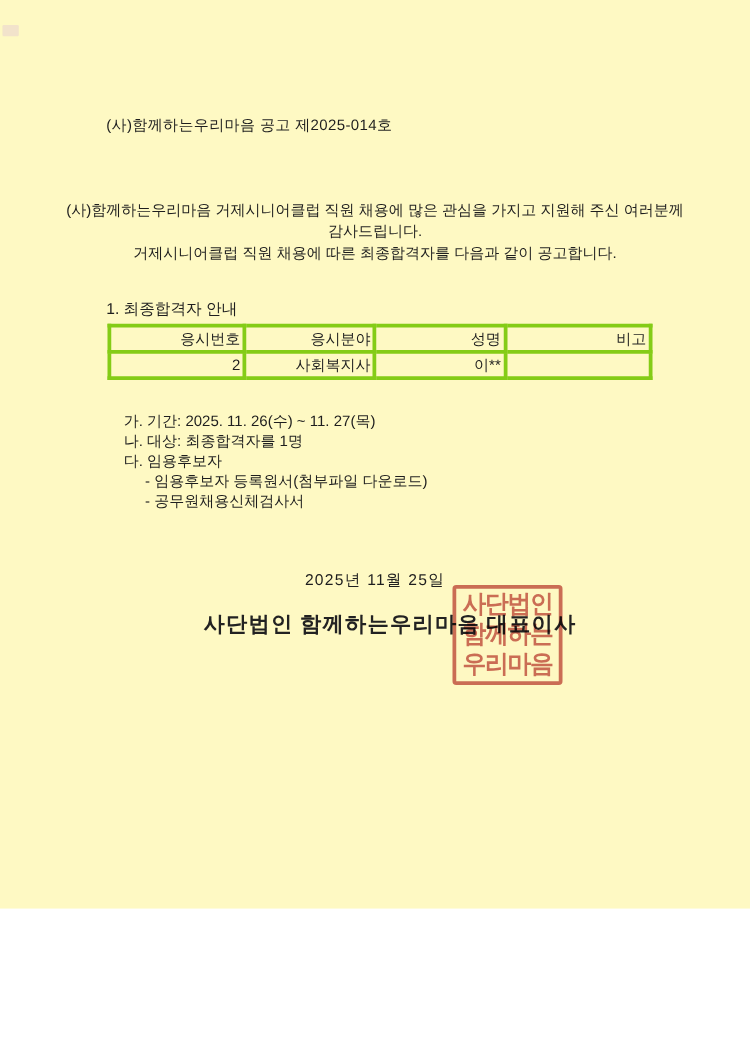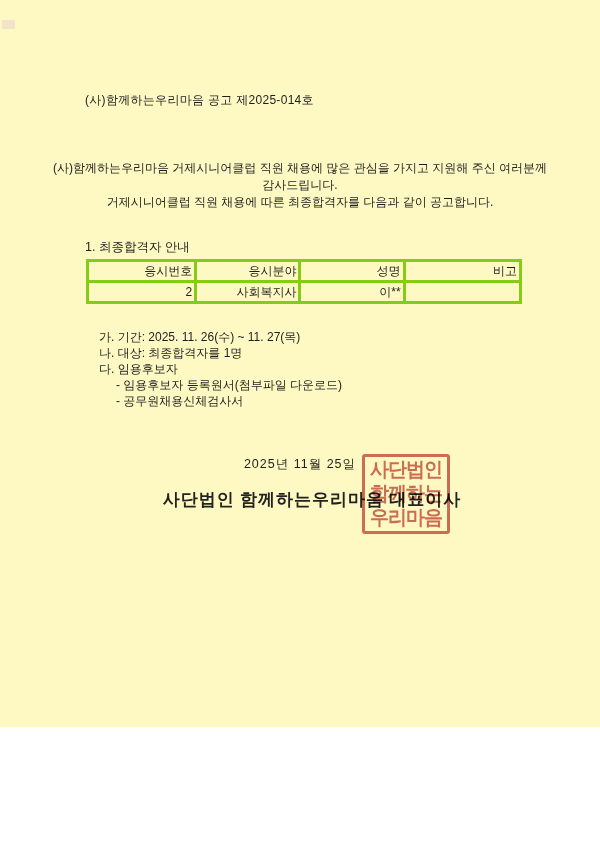--- a/index.html
+++ b/index.html
@@ -121,21 +121,21 @@
     font-family: "Liberation Serif", "DejaVu Serif", serif;
     font-size: 17px;
     font-weight: 600;
     letter-spacing: 1px;
     color: #222222;
     white-space: nowrap;
   }
   .seal {
     position: absolute;
     left: 362px;
-    top: 454px;
+    top: 468px;
     width: 82px;
     height: 72px;
     border: 3px solid #c0504d;
     border-radius: 3px;
     mix-blend-mode: multiply;
     opacity: 0.82;
     display: flex;
     flex-direction: column;
     justify-content: space-around;
     align-items: center;

